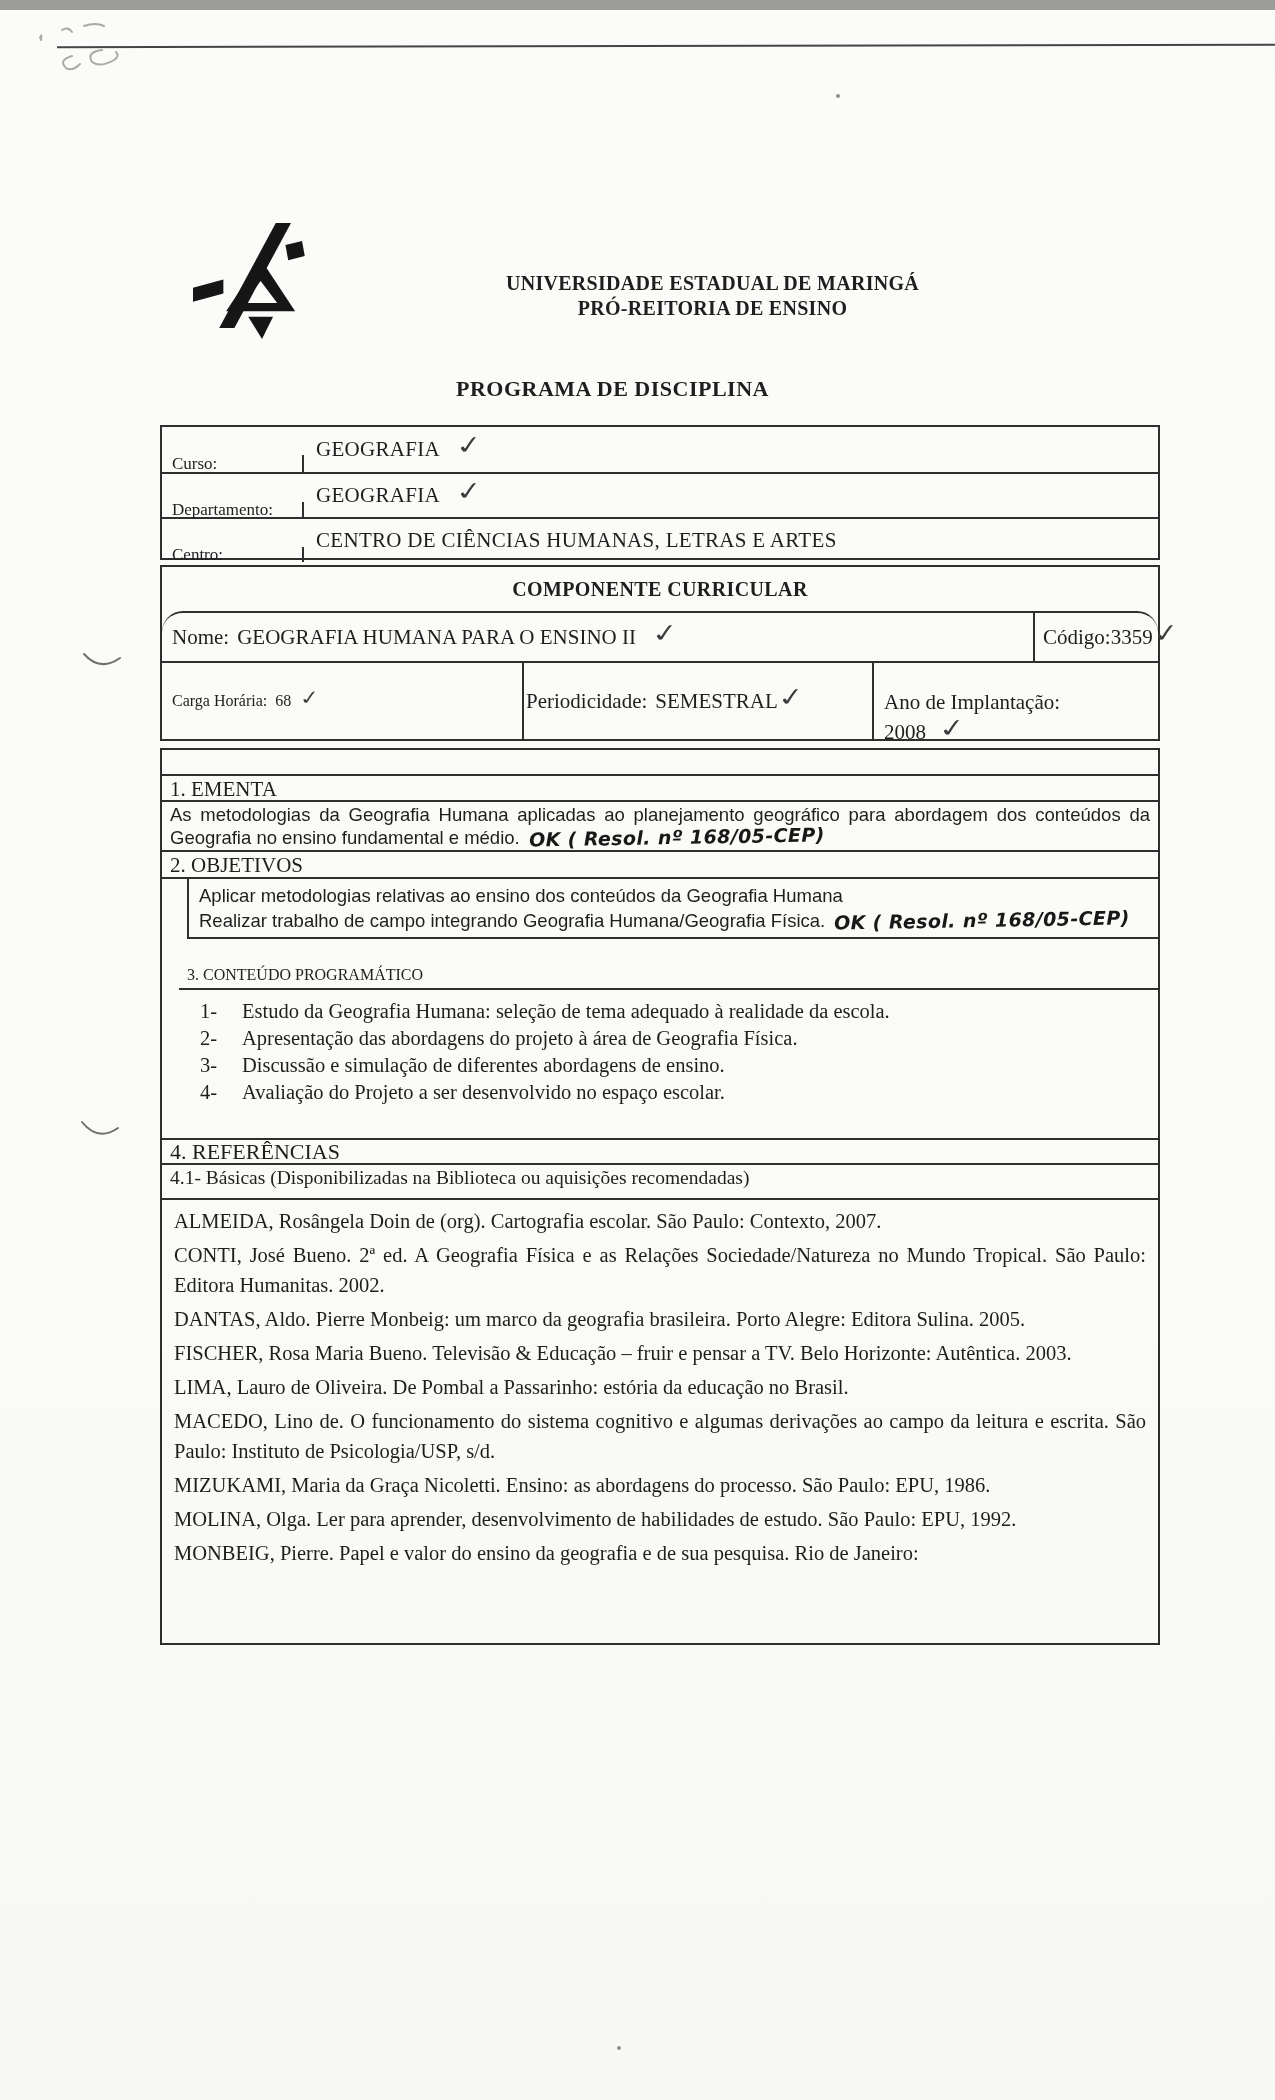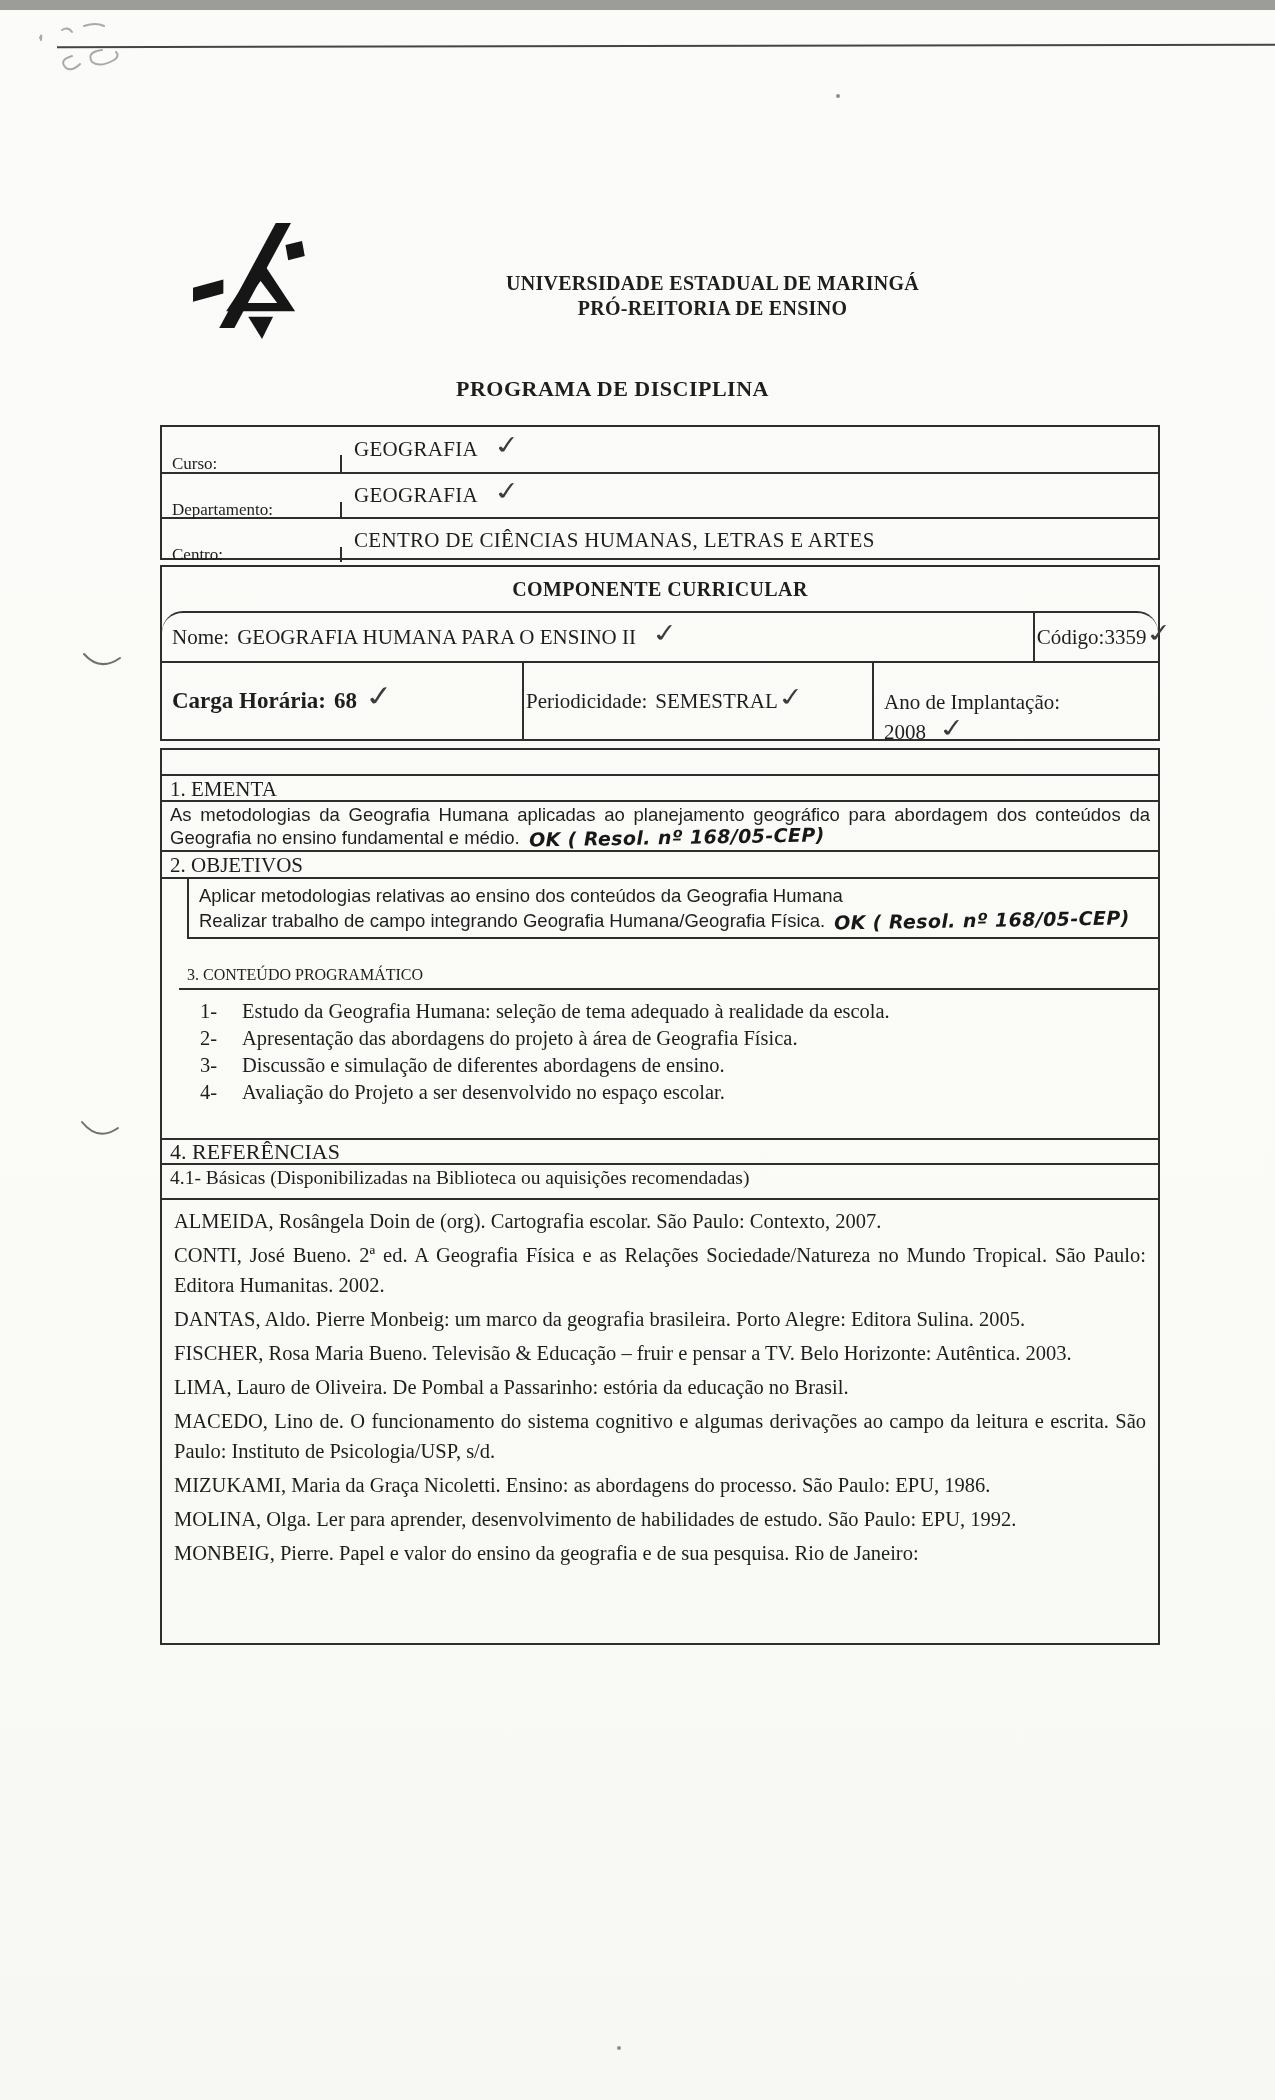--- a/index.html
+++ b/index.html
@@ -8,29 +8,29 @@
   .paper-top-edge{position:absolute;left:57px;top:45px;width:1218px;height:2px;background:#454545;transform:rotate(-0.12deg);}
   .scribble{position:absolute;left:32px;top:16px;}
   .logo{position:absolute;left:193px;top:222px;}
   .header-block{position:absolute;left:430px;top:271px;width:565px;text-align:center;font-weight:bold;font-size:20px;line-height:25px;letter-spacing:0.3px;}
   .doc-title{position:absolute;left:330px;top:376px;width:565px;text-align:center;font-weight:bold;font-size:22px;letter-spacing:0.5px;}
   
   .tbl{position:absolute;left:160px;width:1000px;border:2px solid #2e2e2e;box-sizing:border-box;background:transparent;}
   .info-table{top:425px;height:135px;}
   .info-table .row{display:flex;height:45px;box-sizing:border-box;align-items:center;}
   .info-table .row + .row{border-top:2px solid #2e2e2e;}
-  .info-table .cell.label{width:180px;border-right:2px solid #2e2e2e;align-self:stretch;display:flex;align-items:center;padding-left:10px;box-sizing:border-box;font-size:17px;margin-top:28px;}
+  .info-table .cell.label{width:142px;border-right:2px solid #2e2e2e;align-self:stretch;display:flex;align-items:center;padding-left:10px;box-sizing:border-box;font-size:17px;margin-top:28px;}
   .info-table .cell.value{flex:1;padding-left:12px;font-size:21px;letter-spacing:0.3px;}
   .cur-table{top:565px;height:176px;}
   .cur-head{height:44px;display:flex;align-items:center;justify-content:center;font-weight:bold;font-size:20px;letter-spacing:0.4px;box-sizing:border-box;}
   .nome-row{display:flex;height:50px;border-top:2px solid #2e2e2e;box-sizing:border-box;border-radius:21px;}
   .nome-cell{flex:1;display:flex;align-items:center;padding-left:10px;font-size:21px;box-sizing:border-box;}
-  .codigo-cell{width:125px;border-left:2px solid #2e2e2e;display:flex;align-items:center;padding-left:8px;font-size:21px;white-space:nowrap;overflow:visible;box-sizing:border-box;justify-content:center;}
+  .codigo-cell{width:125px;border-left:2px solid #2e2e2e;display:flex;align-items:center;padding-left:8px;font-size:21px;white-space:nowrap;overflow:visible;box-sizing:border-box;}
   .carga-row{display:flex;height:78px;border-top:2px solid #2e2e2e;box-sizing:border-box;}
-  .carga-row .c1{width:360px;display:flex;align-items:center;padding-left:10px;font-size:23px;box-sizing:border-box;font-weight:bold;}
+  .carga-row .c1{width:360px;display:flex;align-items:center;padding-left:10px;font-size:16px;box-sizing:border-box;}
   .carga-row .c2{width:350px;border-left:2px solid #2e2e2e;display:flex;align-items:center;padding-left:2px;font-size:21px;box-sizing:border-box;white-space:nowrap;}
   .carga-row .c3{flex:1;border-left:2px solid #2e2e2e;padding:24px 0 0 10px;font-size:21px;line-height:30px;box-sizing:border-box;}
   .gap2{display:inline-block;width:8px;}
   
   .mainbox{position:absolute;left:160px;top:748px;width:1000px;height:897px;border:2px solid #2e2e2e;box-sizing:border-box;overflow:visible;}
   .spacer1{height:24px;}
   .sec-heading{border-top:2px solid #2e2e2e;border-bottom:2px solid #2e2e2e;font-size:21px;padding:1px 0 1px 8px;box-sizing:border-box;height:28px;line-height:24px;}
   .ementa-body{font-family:"Liberation Sans",sans-serif;font-size:18.5px;line-height:23px;text-align:justify;padding:1px 8px 1px 8px;height:48px;box-sizing:border-box;}
   .obj-heading{height:29px;}
   .objbox{margin-left:25px;border-left:2px solid #2e2e2e;border-bottom:2px solid #2e2e2e;height:60px;box-sizing:border-box;padding:4px 0 0 10px;font-family:"Liberation Sans",sans-serif;font-size:18.5px;line-height:25px;}

